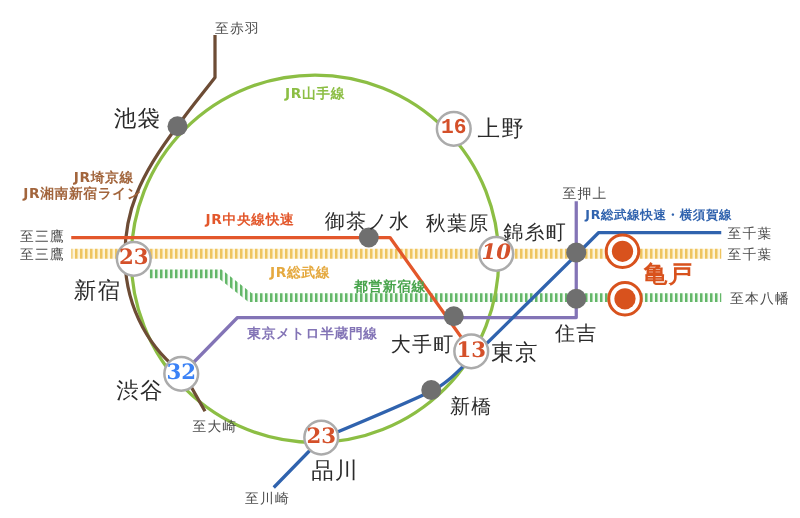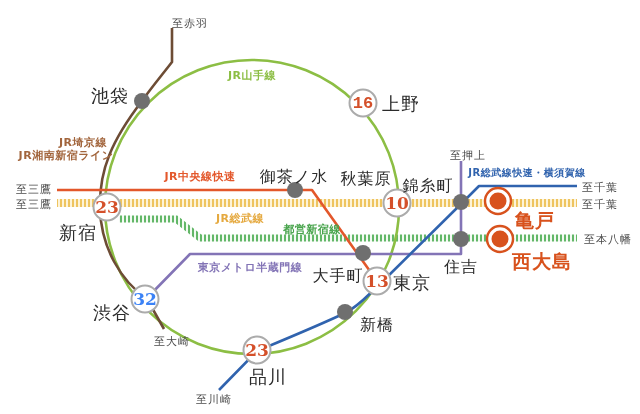--- a/index.html
+++ b/index.html
@@ -75,33 +75,32 @@
   <div class="lbl ln" style="left: 83px; top: 142px; color: rgb(162, 101, 60);">JR埼京線</div>
   <div class="lbl ln" style="left: 66px; top: 155px; color: rgb(162, 101, 60);">JR湘南新宿ライン</div>
   <div class="lbl ln" style="left: 200px; top: 176px; color: rgb(227, 87, 43);">JR中央線快速</div>
   <div class="lbl ln" style="left: 240px; top: 218px; color: rgb(229, 169, 63);">JR総武線</div>
   <div class="lbl ln" style="left: 312px; top: 229px; color: rgb(72, 164, 76);">都営新宿線</div>
   <div class="lbl ln" style="left: 250px; top: 267px; color: rgb(131, 116, 182);">東京メトロ半蔵門線</div>
   <div class="lbl ln ln-sm" style="left: 527px; top: 173px; color: rgb(48, 99, 174);">JR総武線快速・横須賀線</div>
 
   <div class="lbl num" style="left: 363px; top: 103px; color: rgb(212, 80, 42); font-family: Liberation Mono, monospace;">16</div>
   <div class="lbl num" style="left: 107px; top: 207px; color: rgb(212, 80, 42);">23</div>
-  <div class="lbl num" style="left: 397px; top: 203px; color: rgb(212, 80, 42);">10</div>
+  <div class="lbl num" style="left: 397px; top: 203px; color: rgb(212, 80, 42); font-style: italic;">10</div>
   <div class="lbl num" style="left: 145px; top: 299px; color: #3b82f6;">32</div>
   <div class="lbl num" style="left: 377px; top: 281px; color: rgb(212, 80, 42);">13</div>
   <div class="lbl num" style="left: 257px; top: 350px; color: rgb(212, 80, 42);">23</div>
 
   <div class="lbl st" style="left:110px;top:96px">池袋</div>
   <div class="lbl st" style="left:401px;top:104px">上野</div>
   <div class="lbl st st-sm" style="left:294px;top:177px">御茶ノ水</div>
   <div class="lbl st st-sm" style="left:366px;top:179px">秋葉原</div>
   <div class="lbl st st-sm" style="left:428px;top:186px">錦糸町</div>
   <div class="lbl st" style="left:78px;top:233px">新宿</div>
   <div class="lbl st st-sm" style="left:461px;top:267px">住吉</div>
   <div class="lbl st st-sm" style="left:338px;top:276px">大手町</div>
   <div class="lbl st" style="left:412px;top:283px">東京</div>
   <div class="lbl st st-sm" style="left:377px;top:325px">新橋</div>
   <div class="lbl st" style="left:112px;top:313px">渋谷</div>
   <div class="lbl st" style="left:268px;top:377px">品川</div>
   <div class="lbl hl" style="left: 535px; top: 220px; color: rgb(216, 82, 29);">亀戸</div>
-  <div class="lbl hl" style="left: 542px; top: 261px; color: rgb(216, 82, 29);">西大島</div>
 
 </div>
 
 </body></html>

